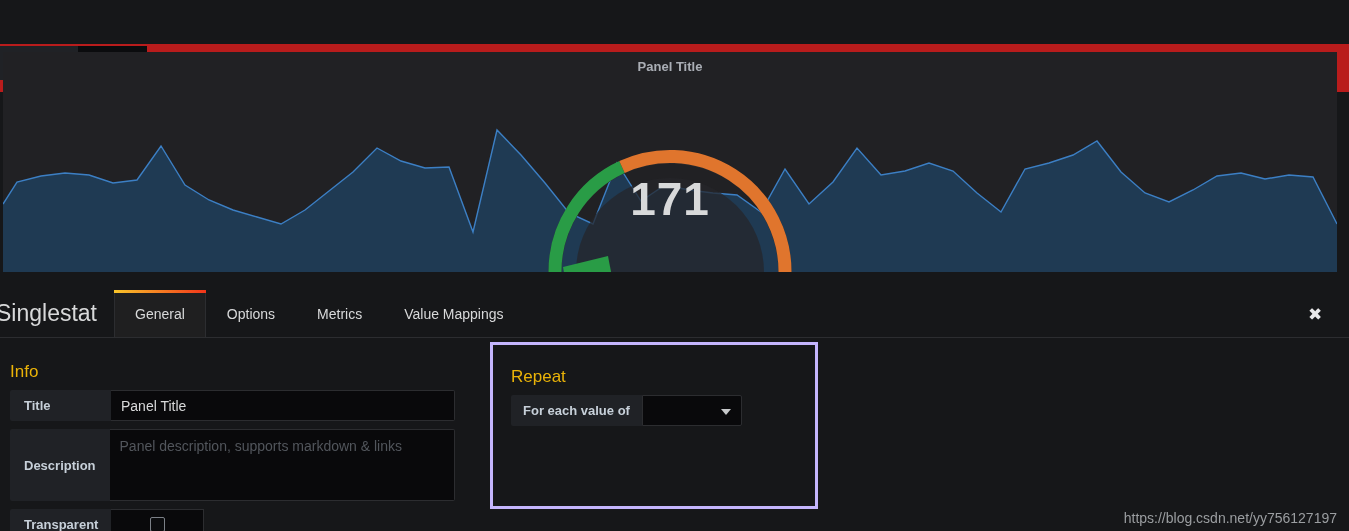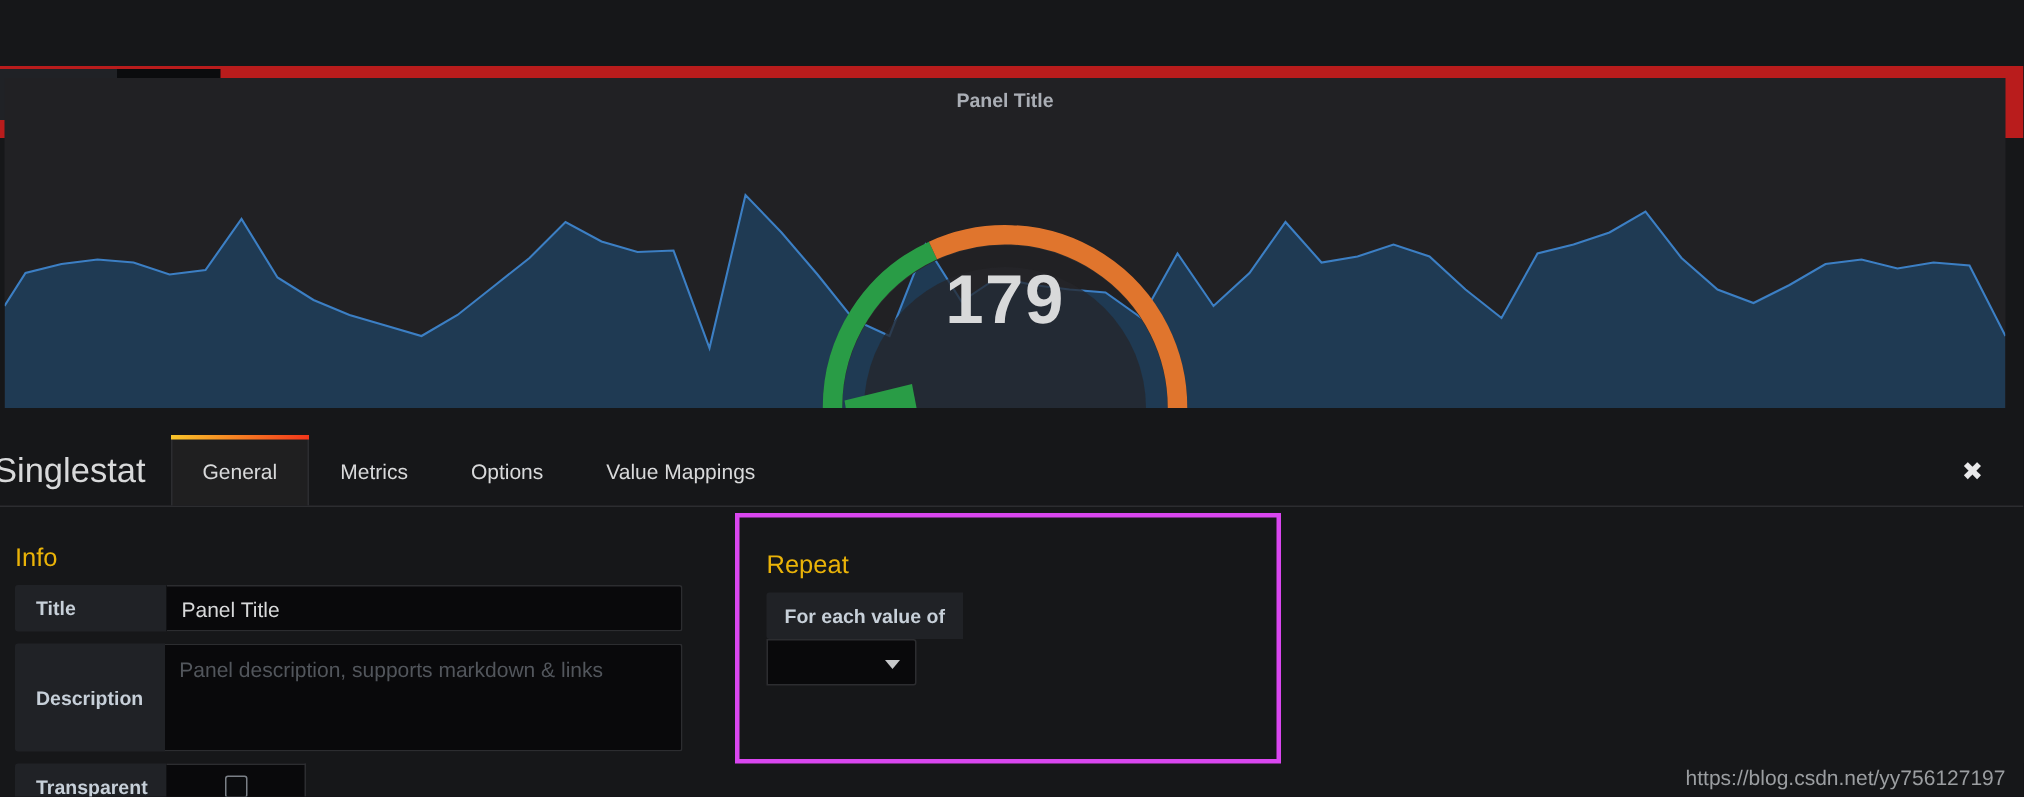--- a/index.html
+++ b/index.html
@@ -106,25 +106,25 @@
     background: #09090b; border: 1px solid #2c2d30; border-left: none;
     width: 93px; height: 31px; display: flex; align-items: center; justify-content: center;
   }
   .checkbox {
     width: 15px; height: 15px; border: 1px solid #7b8087; border-radius: 2px;
     background: #0b0c0e;
   }
 
   
   .repeat-box {
-    position: absolute; left: 490px; top: 52px; width: 364px; height: 167px;
-    border: 3px solid #d946ef; background: #161719;
+    position: absolute; left: 490px; top: 52px; width: 328px; height: 167px;
+    border: 3px solid #c4b5fd; background: #161719;
   }
   .repeat-head { position: absolute; left: 18px; top: 22px; }
-  .repeat-row { position: absolute; left: 18px; top: 50px; display: flex; flex-direction: column; }
+  .repeat-row { position: absolute; left: 18px; top: 50px; display: flex; }
   .repeat-label {
     background: #202226; color: #c7d0d9; font-size: 13px; font-weight: bold;
     display: flex; align-items: center; padding: 0 12px; height: 31px;
     border-radius: 2px 0 0 2px;
   }
   .select-box {
     position: relative; background: #09090b; border: 1px solid #2c2d30;
     width: 100px; height: 31px; border-radius: 0 2px 2px 0;
   }
   .select-caret {
@@ -170,35 +170,35 @@
         <path d="M 552 198 A 115 115 0 0 1 782 198" fill="none" stroke="#2c2c2e" stroke-width="13"></path>
 
         <path d="M 552 198 A 115 115 0 0 1 619 93" fill="none" stroke="#299c46" stroke-width="13"></path>
 
         <path d="M 619 93 A 115 115 0 0 1 782 198" fill="none" stroke="#e0752d" stroke-width="13"></path>
 
         <path d="M 560 193 L 605 182 L 609 203 L 562 205 Z" fill="#299c46"></path>
       </svg>
     </div>
 
-    <div class="gauge-value">179</div>
+    <div class="gauge-value">171</div>
   </div>
 
   <div class="editor">
 
     <div class="tabbar">
       <div class="editor-title">Singlestat</div>
       <div class="tab active">
         <span>General</span>
       </div>
       <div class="tab">
+        <span>Options</span>
+      </div>
+      <div class="tab">
         <span>Metrics</span>
-      </div>
-      <div class="tab">
-        <span>Options</span>
       </div>
       <div class="tab">
         <span>Value Mappings</span>
       </div>
       <div class="close-btn">✖</div>
     </div>
 
     <div class="info-sec">
       <div class="section-head">Info</div>
 

